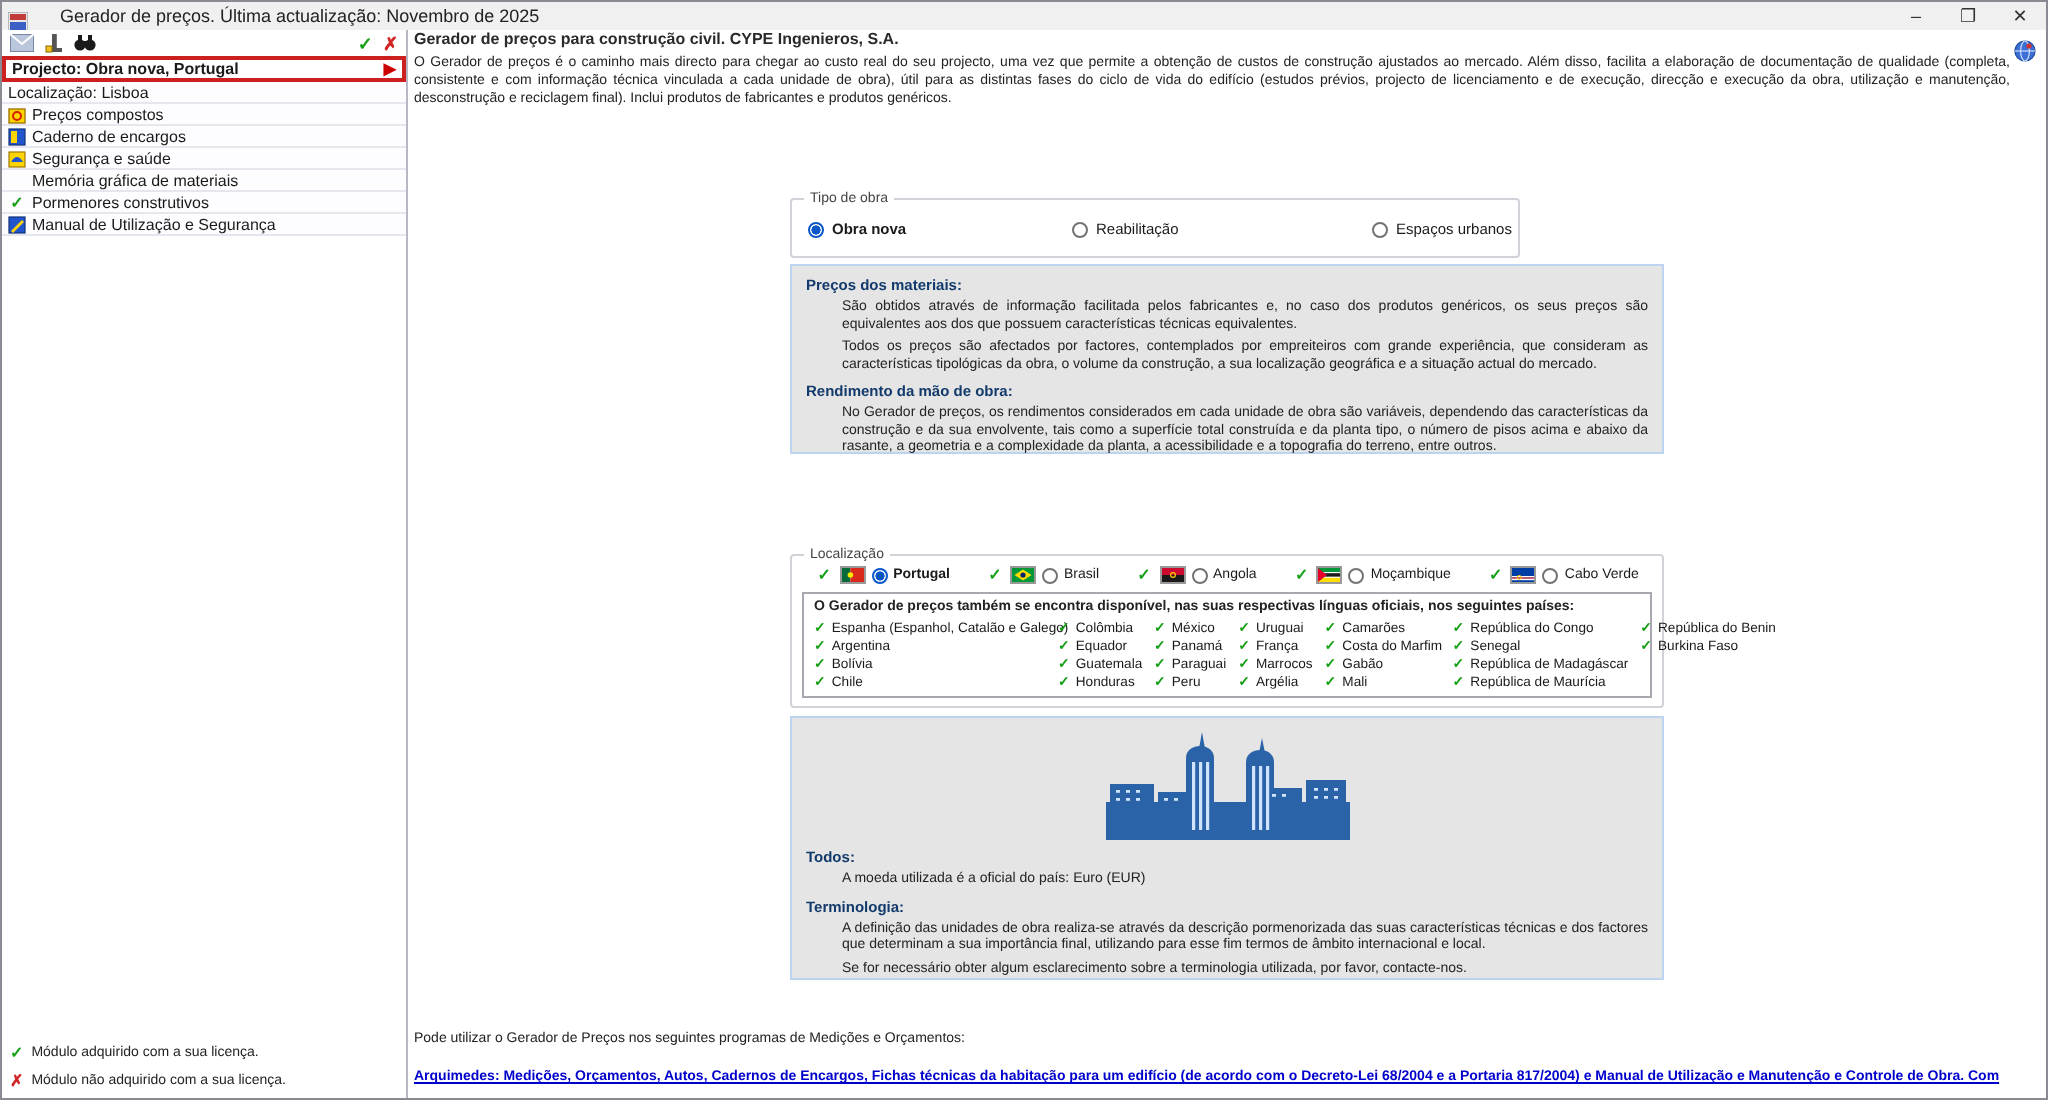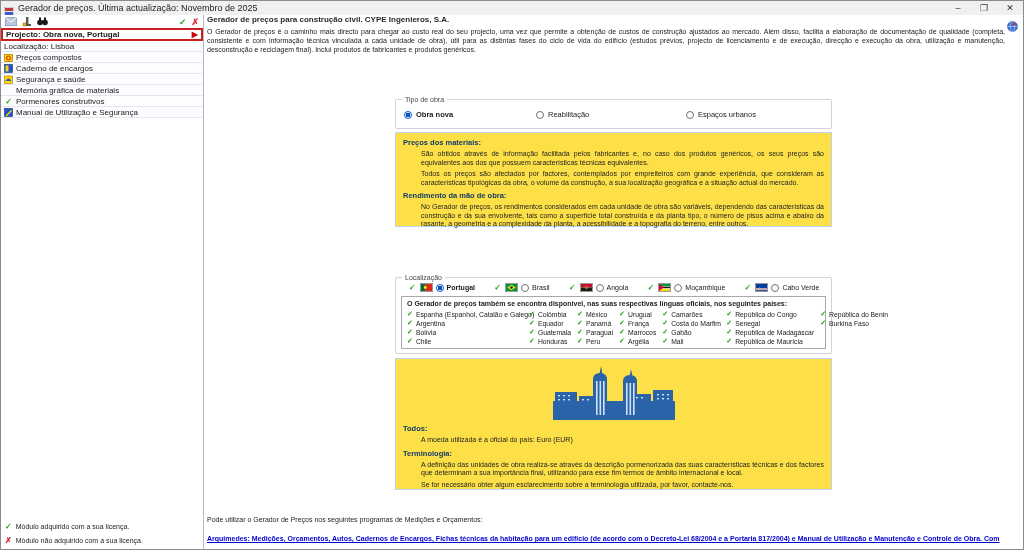--- a/index.html
+++ b/index.html
@@ -3,21 +3,21 @@
 <meta charset="utf-8">
 <style>
   * { margin:0; padding:0; box-sizing:border-box; }
   html,body { background:#d8d8d8; }
   body { font-family:"Liberation Sans", sans-serif; color:#1a1a1a; }
   .window { position:relative; width:1024px; height:550px; background:#fff; border:1px solid #8a8a92; overflow:hidden; }
 
   
   .titlebar { position:absolute; top:0; left:0; right:0; height:14px; background:#f0f0f0; display:flex; align-items:center; padding-left:3px; }
   .appicon { width:10px; height:10px; margin-right:4px; flex:0 0 auto; }
-  .title { font-size:9px; color:#222; white-space:nowrap; }
+  .title { font-size:9px; color:#222; white-space:nowrap;margin-left:12px; }
   .wincontrols { position:absolute; right:0; top:0; height:14px; display:flex; }
   .winbtn { width:26px; height:14px; font-size:9px; line-height:14px; text-align:center; color:#333; cursor:default; }
 
   
   .sidebar { position:absolute; left:0; top:14px; width:203px; bottom:0; background:#fff; border-right:1px solid #b8b8c4; }
   .toolbar { height:13px; display:flex; align-items:center; gap:5px; padding:1px 4px; }
   .tbicon { display:inline-flex; }
   .tbspacer { flex:1; }
   .tb-ok { color:#18a018; font-weight:bold; font-size:9px; }
   .tb-cancel { color:#d22626; font-weight:bold; font-size:9px; }
@@ -36,27 +36,27 @@
   
   .content { position:absolute; left:204px; top:14px; right:0; bottom:0; background:#fff; }
   .hdr { position:absolute; top:0; left:2px; right:18px; }
   .hdr h1 { font-size:8px; font-weight:bold; color:#2a2a2a; margin-bottom:3px; }
   .hdr p { font-size:7px; line-height:9px; color:#222; text-align:justify; }
   .globe { position:absolute; top:3px; right:5px; }
 
   .fieldset { position:absolute; border:1px solid #d2d2d8; border-radius:2px; }
   .fieldset > .fslegend { position:absolute; top:-5px; left:6px; background:#fff; padding:0 3px; font-size:7px; color:#444; line-height:9px; }
 
-  .fs-tipo { top:84px; left:190px; width:437px; height:30px; }
+  .fs-tipo { top:84px; left:190px; width:365px; height:30px; }
   .radio-opt { position:absolute; top:10px; display:flex; align-items:center; gap:4px; font-size:7.5px; }
   .radio { width:8px; height:8px; border:1px solid #737373; border-radius:50%; background:#fff; flex:0 0 auto; }
   .radio.sel { border-color:#0a58c8; background:radial-gradient(circle at 50% 50%, #0a58c8 0 2.2px, #fff 2.4px); }
   .radio-opt.bold { font-weight:bold; }
 
-  .bluebox { position:absolute; left:190px; width:437px; background:#fde047; border:1px solid #bcd4f0; padding:5px 7px; }
+  .bluebox { position:absolute; left:190px; width:437px; background:#e5e5e5; border:1px solid #bcd4f0; padding:5px 7px; }
   .bb1 { top:117px; height:95px; }
   .bb-title { font-size:7.5px; font-weight:bold; color:#123a6b; margin-top:4px; }
   .bb-title:first-child { margin-top:0; }
   .bb-text { font-size:7px; line-height:8.5px; color:#222; margin:3px 0 0 18px; text-align:justify; }
 
   .fs-loc { top:262px; left:190px; width:437px; height:77px; }
   .flagrow { position:absolute; top:5px; left:0; right:0; display:flex; justify-content:center; gap:18px; align-items:center; }
   .flagopt { display:flex; align-items:center; gap:3px; font-size:7px; }
   .flagopt.bold { font-weight:bold; }
   .flag { width:13px; height:9px; border:1px solid #999; flex:0 0 auto; }

